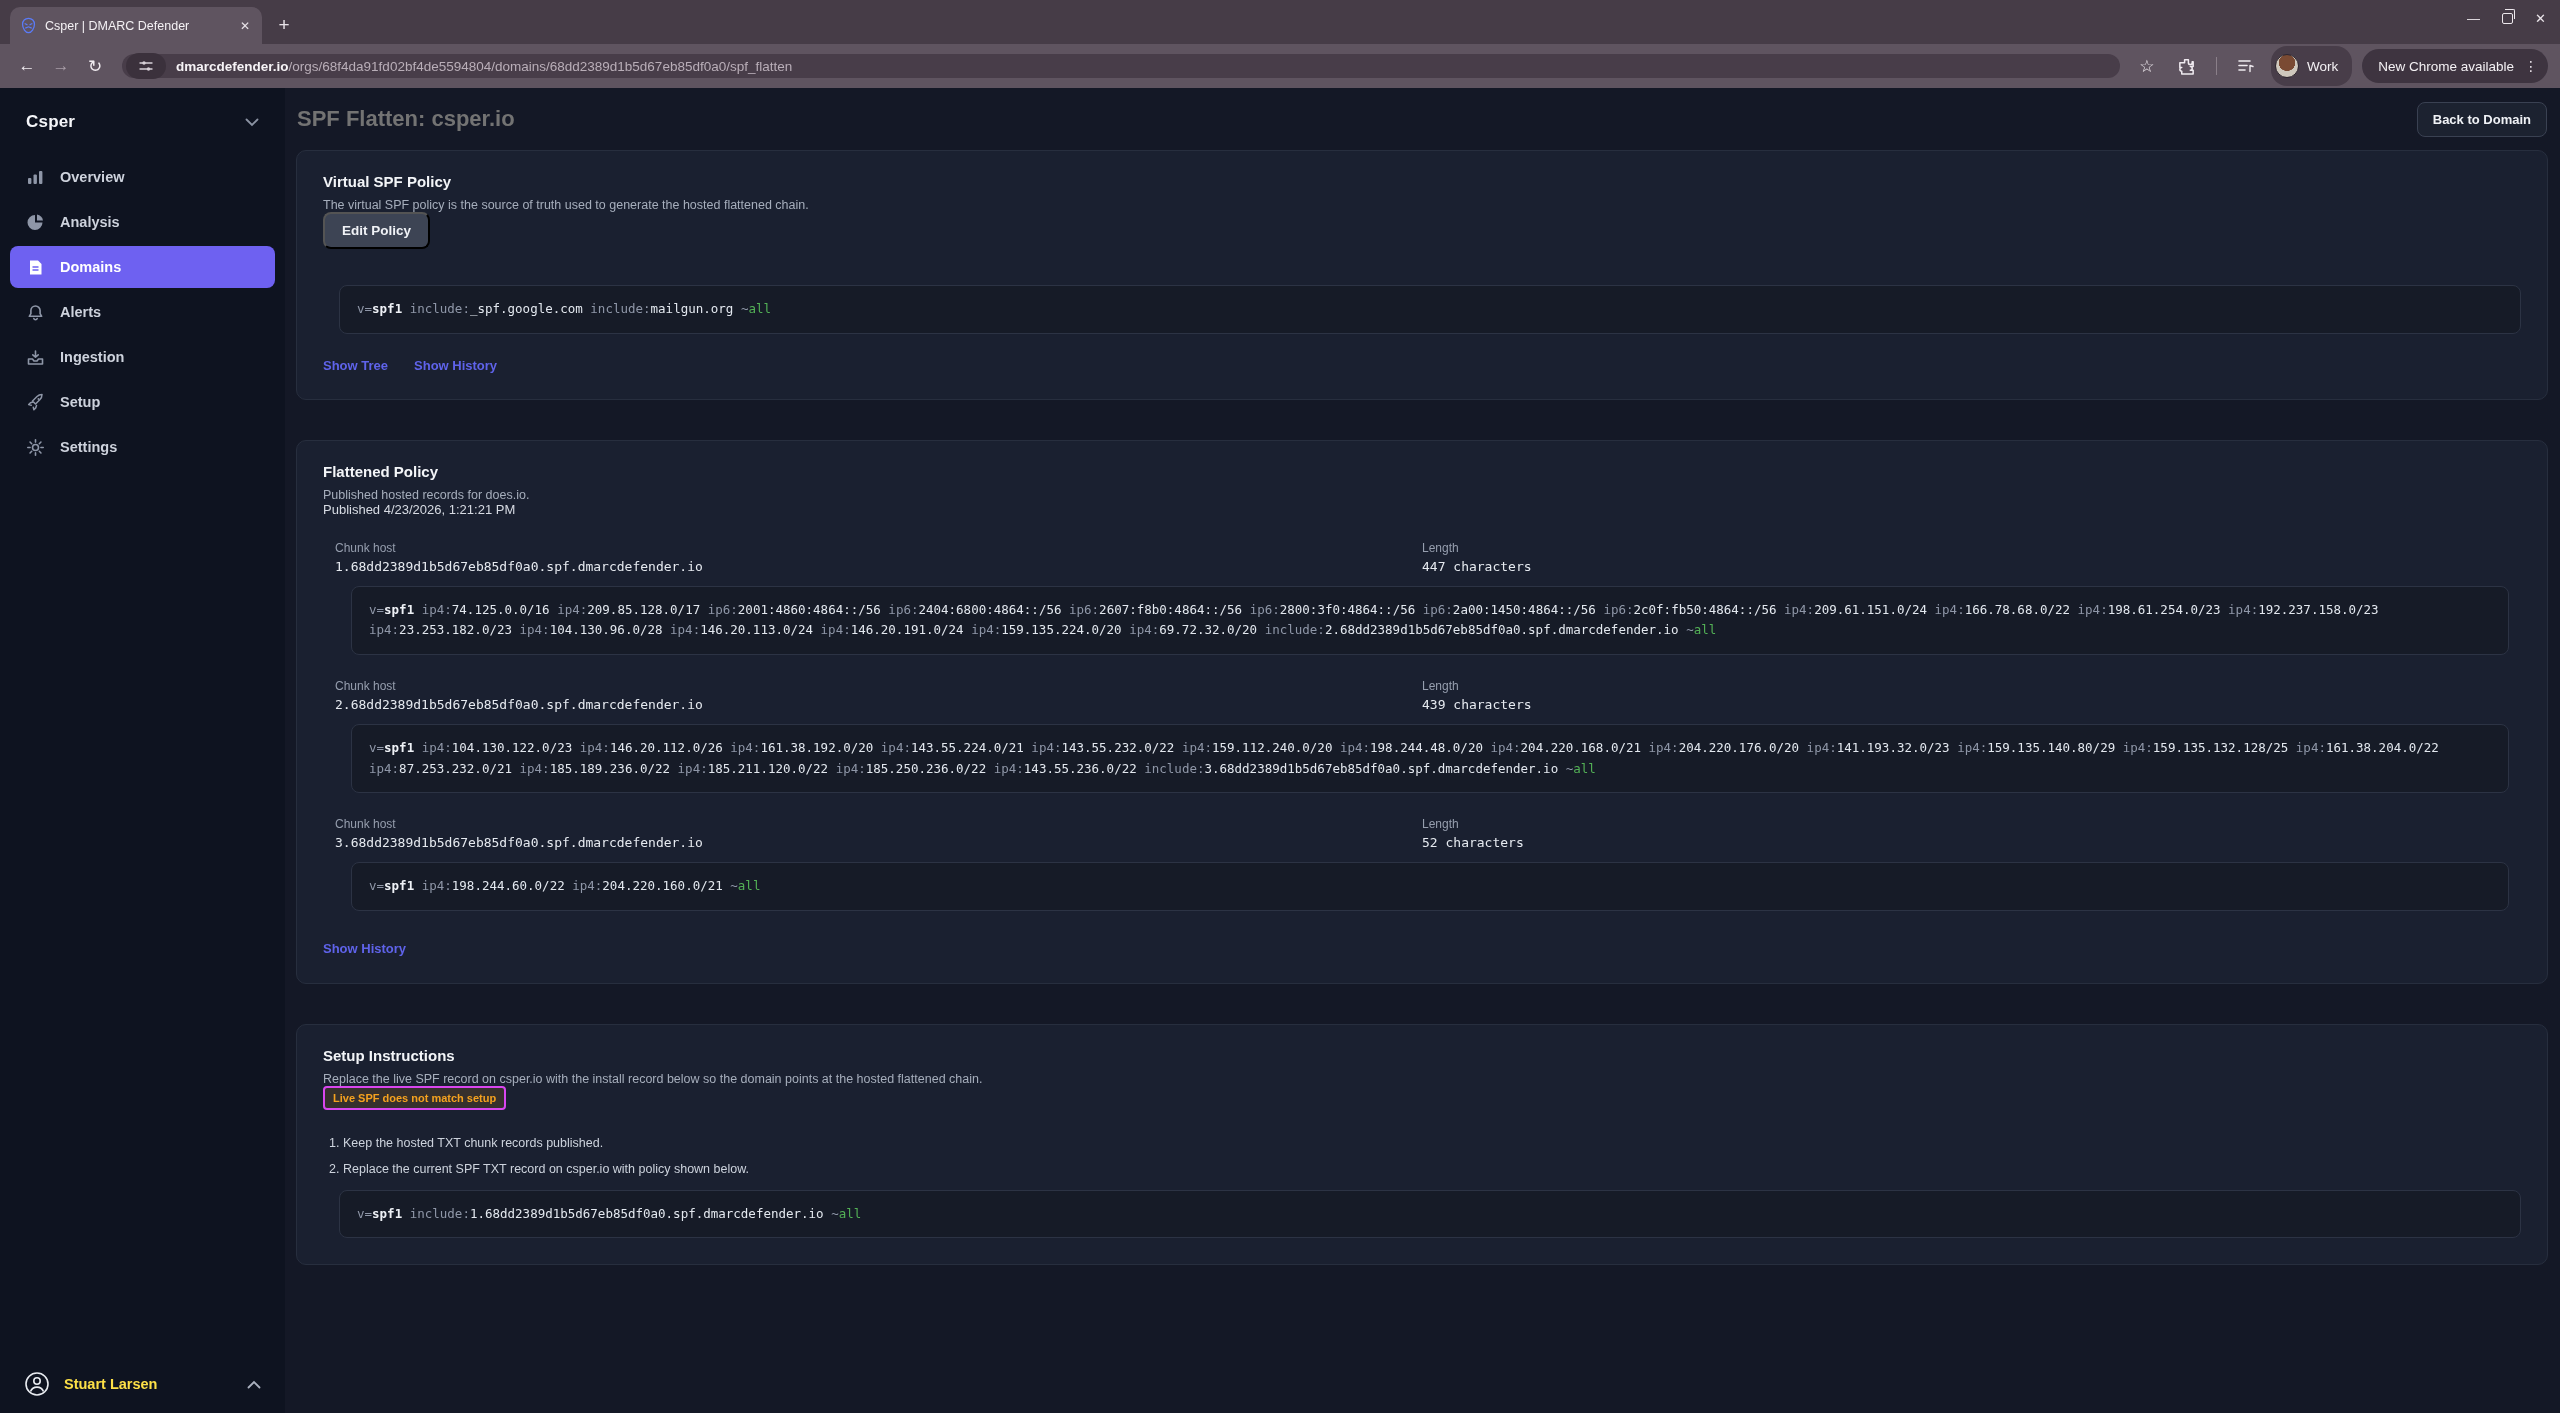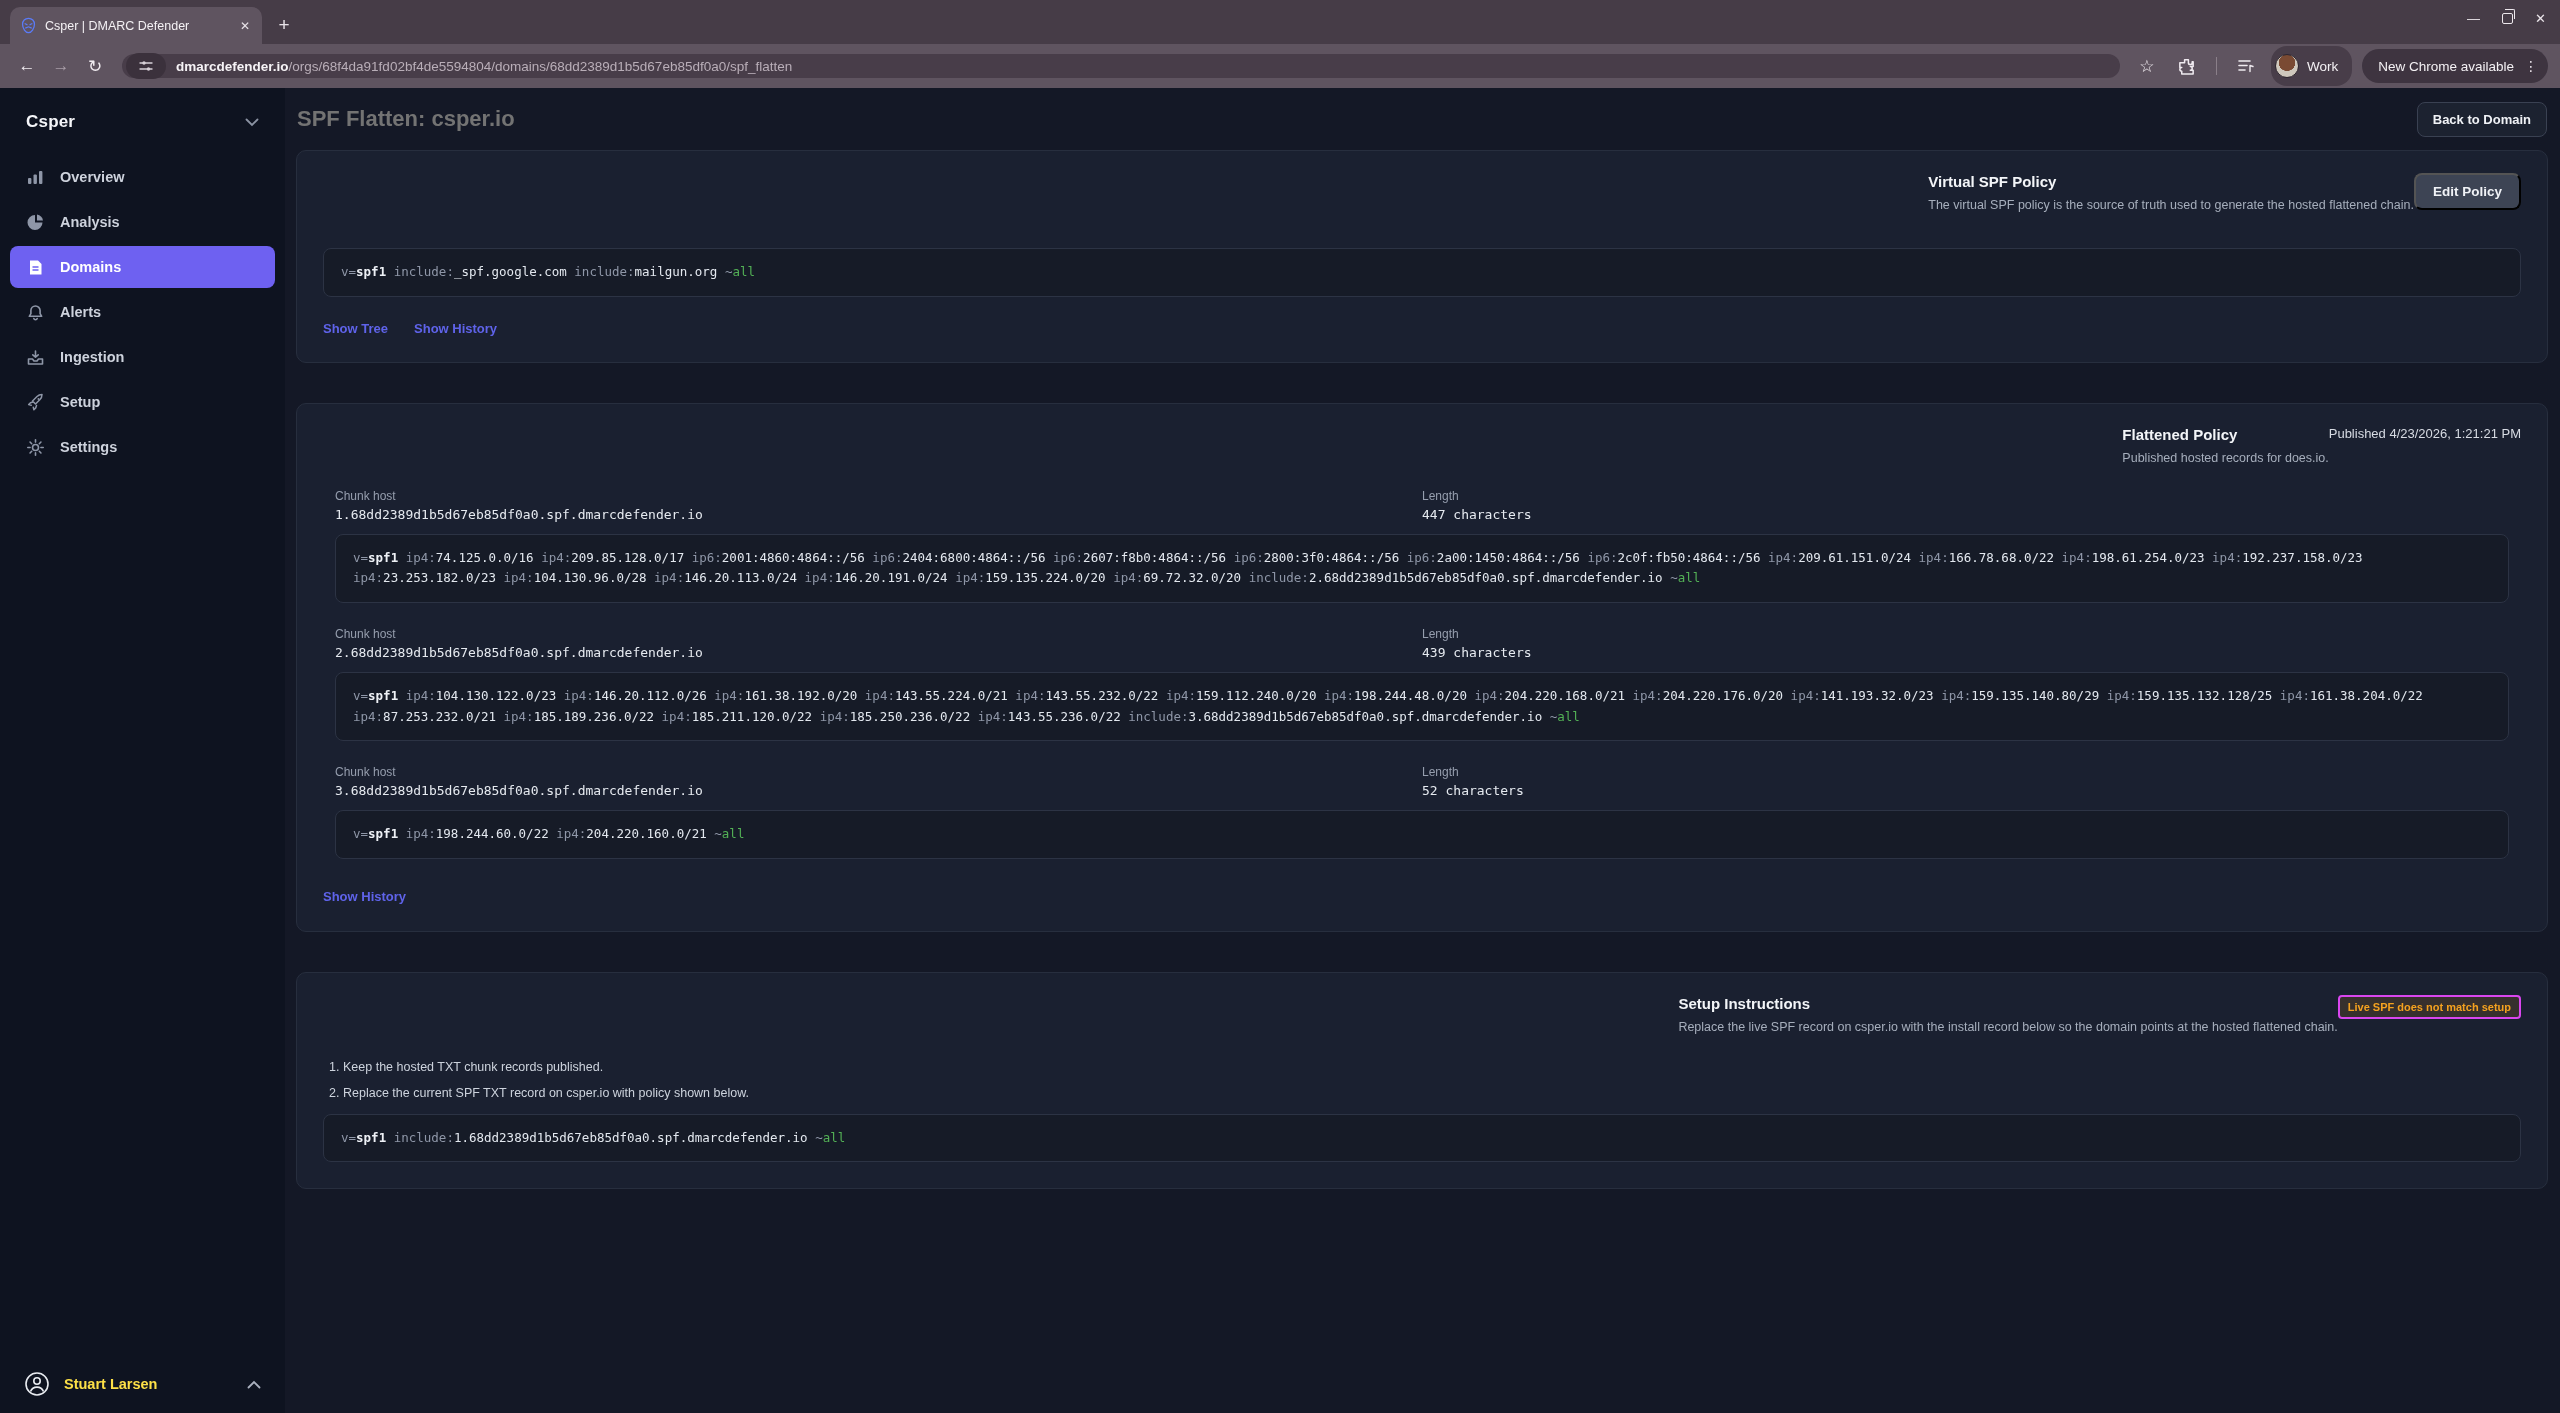--- a/index.html
+++ b/index.html
@@ -67,27 +67,27 @@
   .page-head { height:62px; display:flex; align-items:center; justify-content:space-between; padding:0 1px; }
   .page-title { color:#737373; font-size:22px; font-weight:700; }
   .btn-outline { border:1px solid #3a4152; background:#1c2230; color:#f0f2f6; font-size:13px; font-weight:600;
     padding:9px 15px; border-radius:8px; }
   .btn-gray { background:#3d4454; color:#f0f2f6; font-size:13.5px; font-weight:700; padding:9px 17px;
     border-radius:8px; }
 
   .card { background:#1a2030; border:1px solid #272e3e; border-radius:10px; padding:22px 26px 26px 26px;
     margin-top:0; }
   .card + .card { margin-top:40px; }
-  .card-head { display:flex; align-items:flex-start; justify-content:flex-end; }
+  .card-head { display:flex; align-items:flex-start; justify-content:center;flex-direction:column; }
   .card-title { color:#f3f5f8; font-size:15px; font-weight:700; }
   .card-desc { margin-top:8px; color:#a6aebc; font-size:12.5px; }
 
   .codebox { background:#161b27; border:1px solid #2c3344; border-radius:8px; padding:13px 17px;
     font-family:"DejaVu Sans Mono","Liberation Mono",monospace; font-size:12.5px; line-height:1.65;
-    color:#e3e8ef; white-space:pre-wrap; word-break:break-word; }
+    color:#e3e8ef; white-space:pre-wrap; word-break:break-word;margin-left:16px; }
   .tok-pre { color:#8f97a8; }
   .tok-val { color:#e3e8ef; }
   .tok-v1  { color:#eef1f6; font-weight:700; }
   .tok-all { color:#53b156; }
 
   .links-row { margin-top:24px; display:flex; gap:26px; }
   .link { color:#5f63ea; font-size:13px; font-weight:700; }
 
   .published { color:#d7dbe3; font-size:13px; }
 

